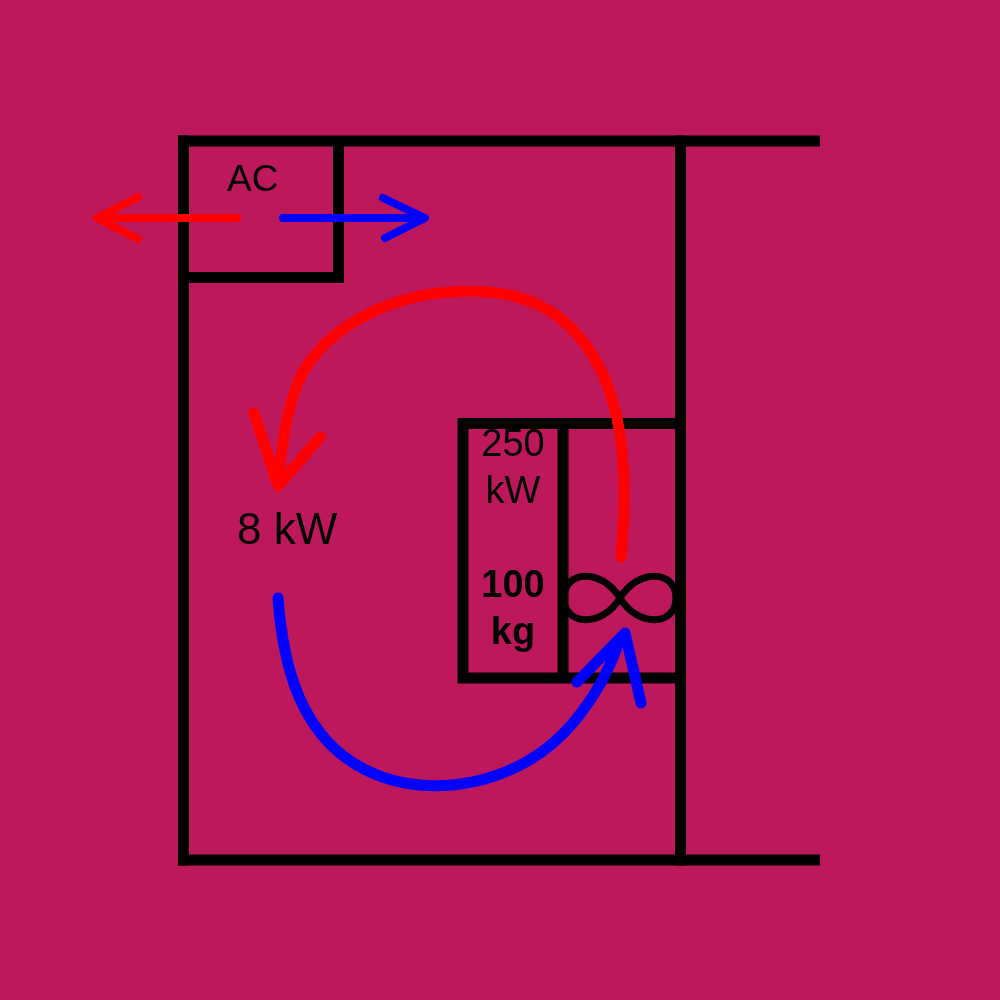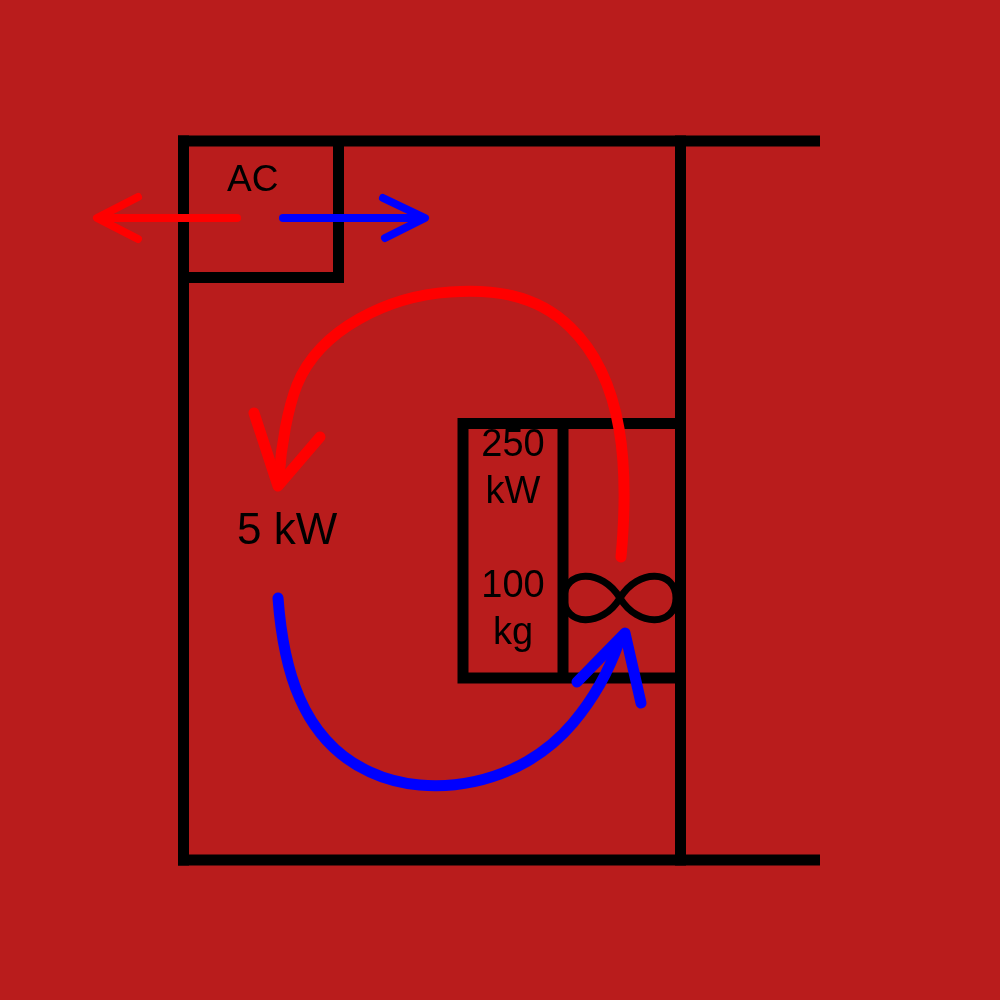--- a/index.html
+++ b/index.html
@@ -5,21 +5,21 @@
   html, body {
     margin: 0;
     padding: 0;
     background: #ffffff;
     font-family: "Liberation Sans", "DejaVu Sans", sans-serif;
   }
   .stage {
     position: relative;
     width: 1000px;
     height: 1000px;
-    background: #b91c1c;
+    background: #be185d;
     overflow: hidden;
   }
   .stage svg {
     position: absolute;
     left: 0;
     top: 0;
   }
   .lbl {
     position: absolute;
     color: #000000;
@@ -38,21 +38,21 @@
     line-height: 48px;
   }
   .lbl-col {
     left: 468px;
     width: 90px;
     text-align: center;
     font-size: 38px;
     line-height: 47px;
   }
   .lbl-power { top: 420px; }
-  .lbl-mass  { top: 561px; }
+  .lbl-mass  { top: 561px; font-weight: bold; }
 </style>
 </head>
 <body>
 
 <div class="stage">
 
   <svg viewBox="0 0 1000 1000" width="1000" height="1000">
 
     <g fill="none" stroke="#000000" stroke-width="11">
       <path d="M 178 141 H 820"></path>
@@ -96,21 +96,21 @@
     <g fill="none" stroke="#0000ff" stroke-width="11" stroke-linecap="round" stroke-linejoin="round">
       <path d="M 278 598 C 283 665 300 740 370 772
                C 430 800 520 786 573 723
                C 594 698 610 668 619 642"></path>
       <path d="M 577 682 L 625 633 L 641 703"></path>
     </g>
   </svg>
 
   <div class="lbl lbl-ac">AC</div>
 
-  <div class="lbl lbl-heat">5 kW</div>
+  <div class="lbl lbl-heat">8 kW</div>
 
   <div class="lbl lbl-col lbl-power">250
 kW</div>
 
   <div class="lbl lbl-col lbl-mass">100
 kg</div>
 
 </div>
 
 </body></html>

